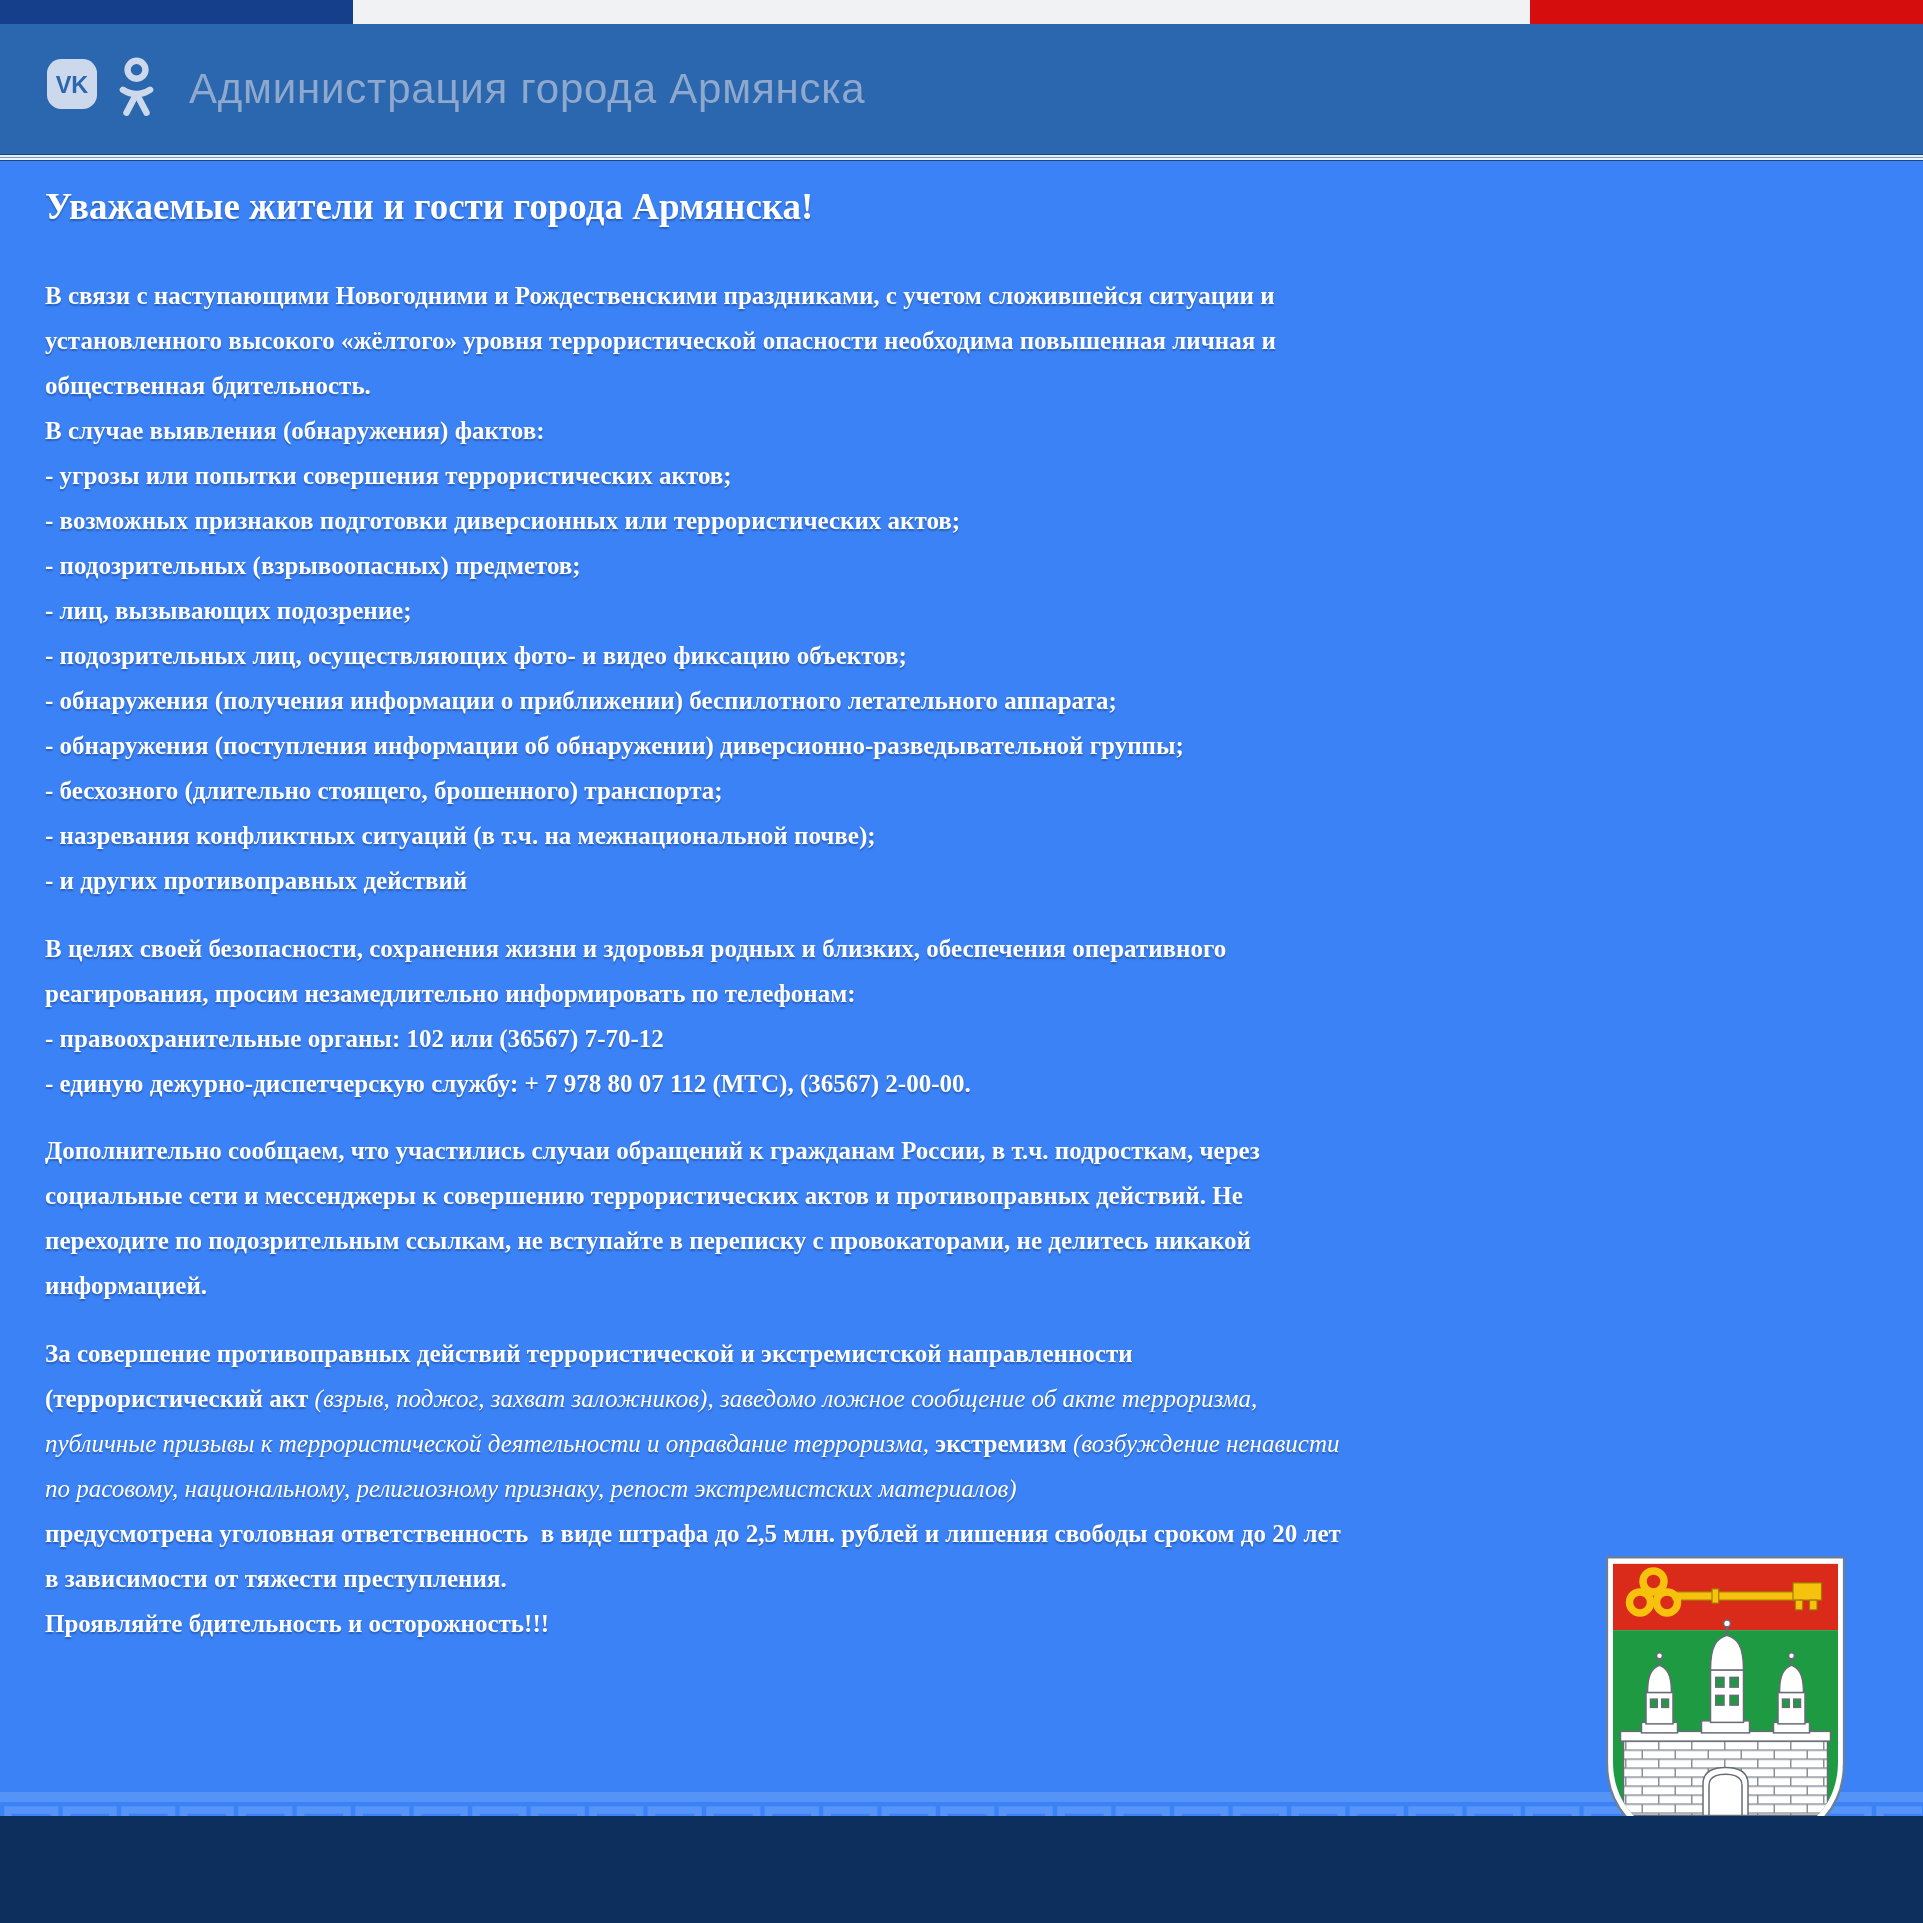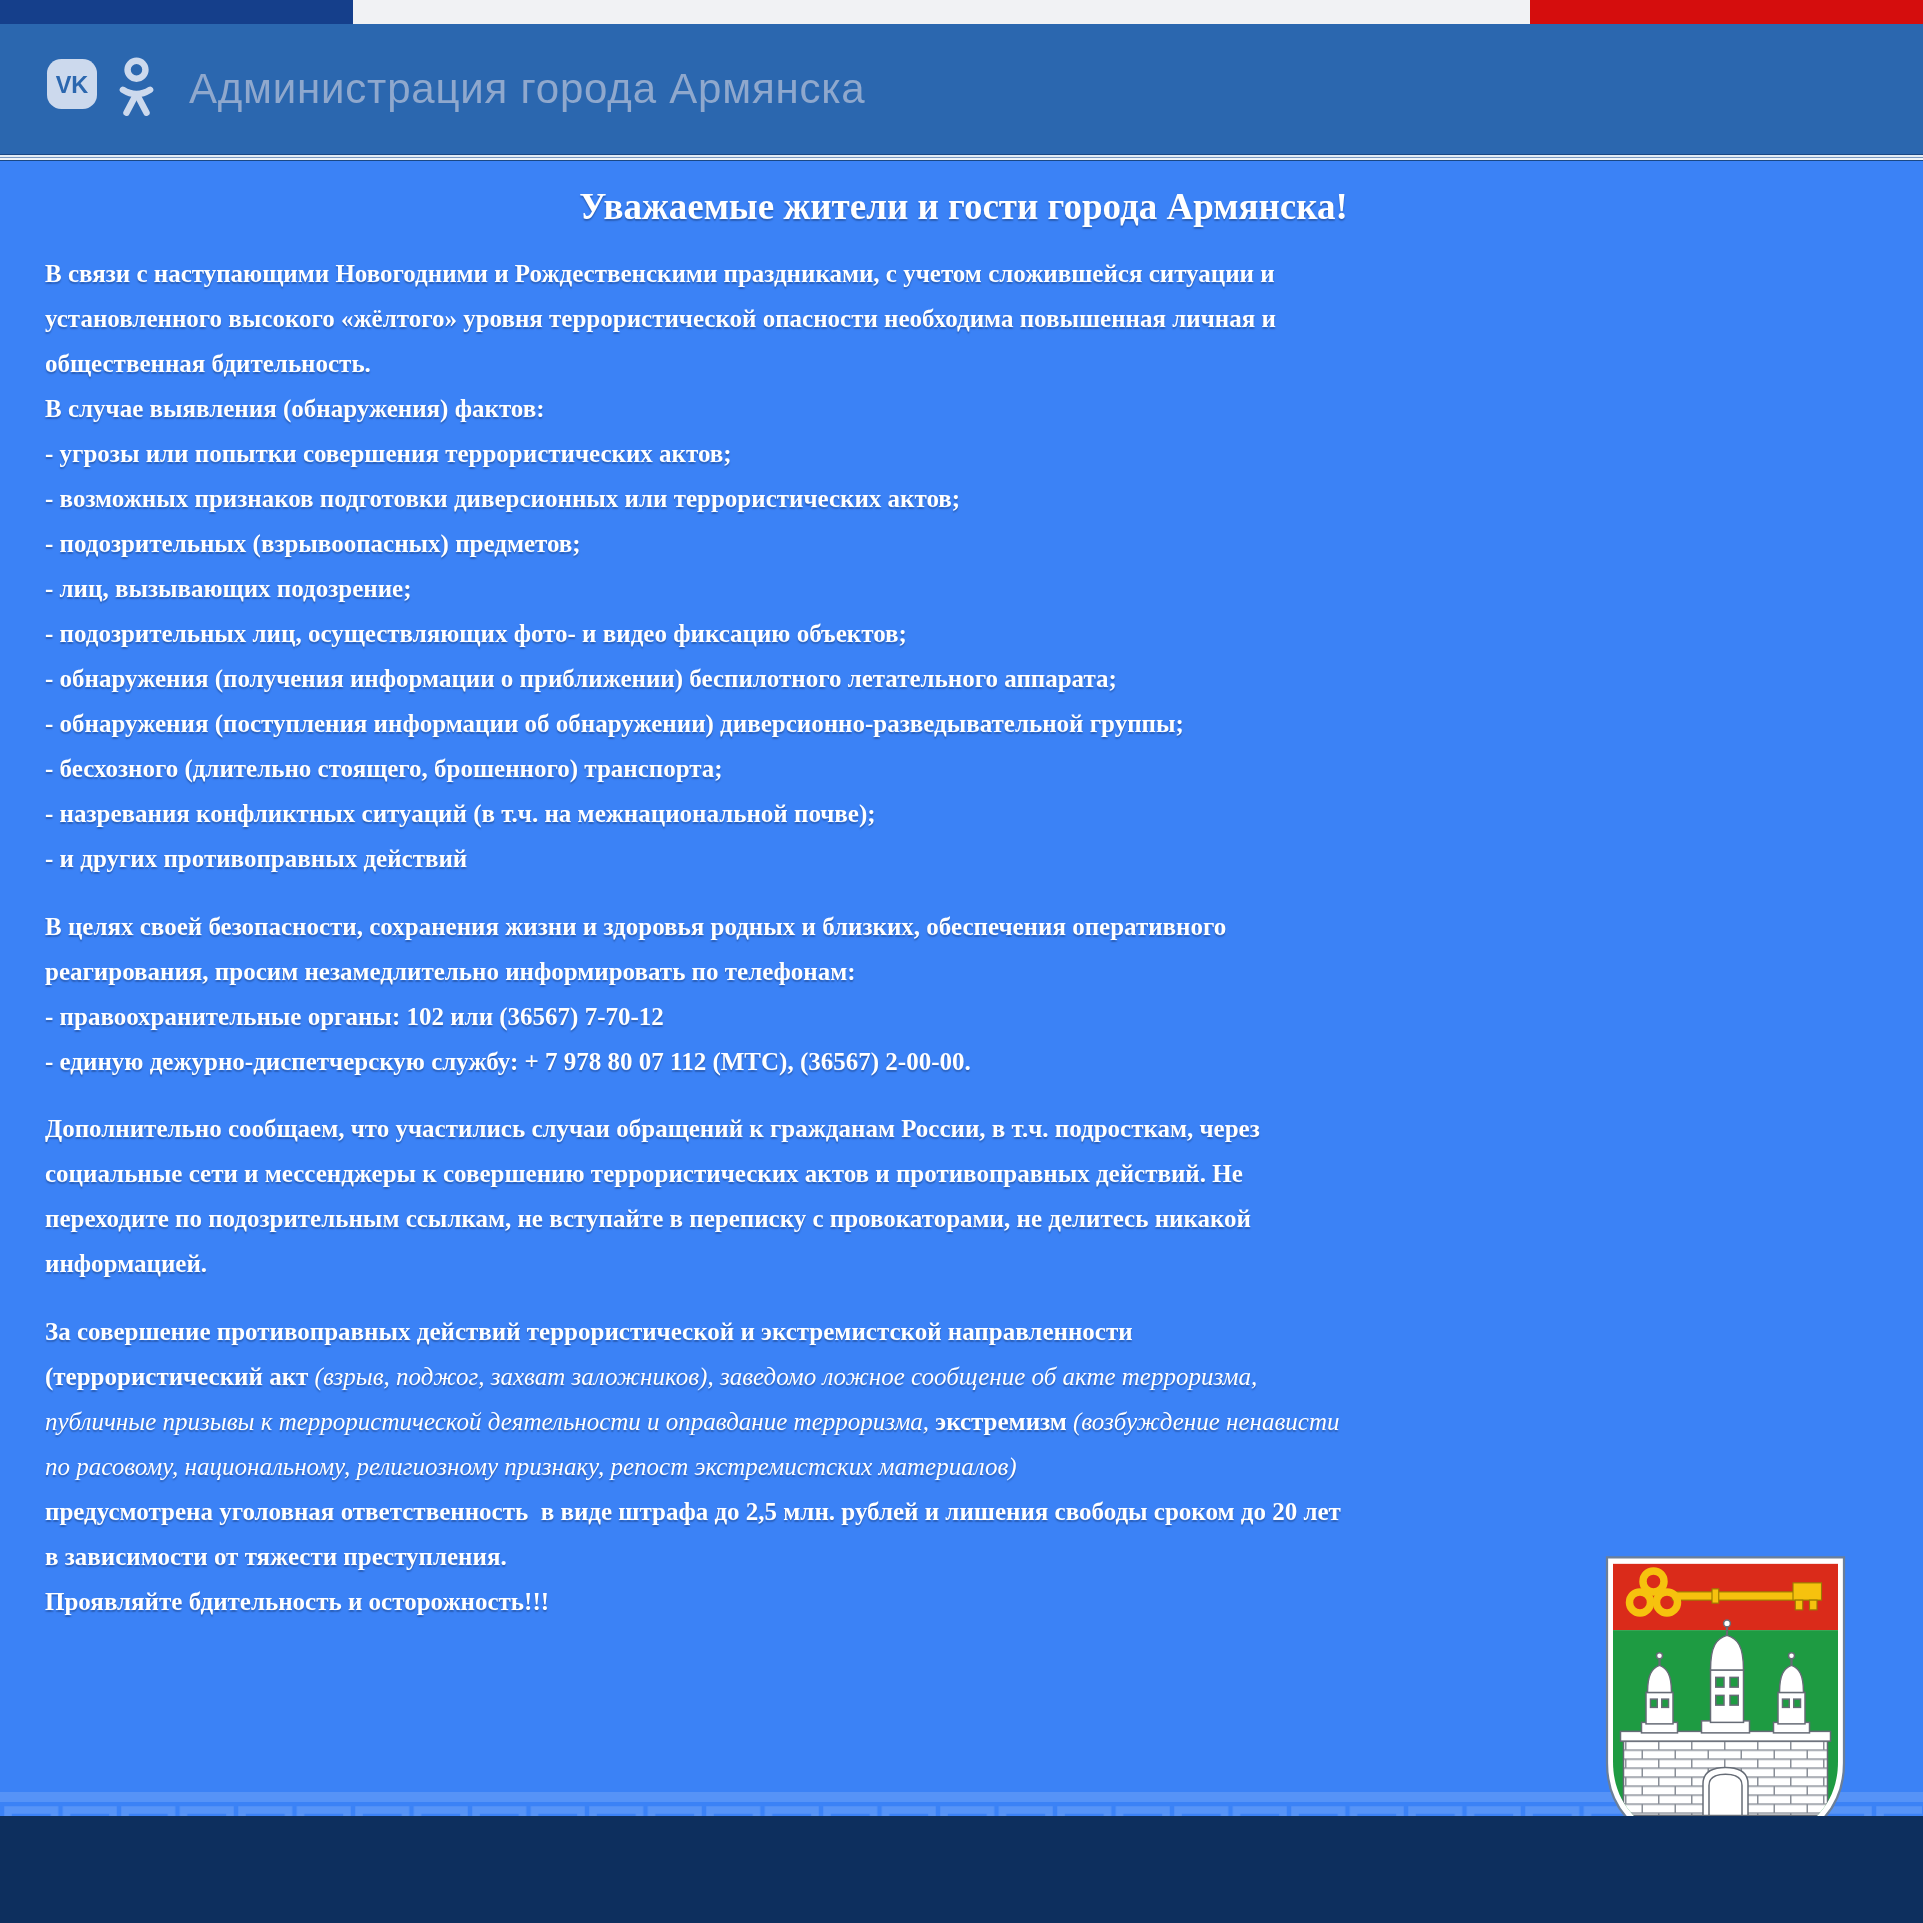--- a/index.html
+++ b/index.html
@@ -29,22 +29,22 @@
     background:linear-gradient(180deg,
       #1a4784 0%,#1a4784 16%,
       #e4ecf4 16%,#e4ecf4 40%,
       #7897c0 40%,#7897c0 58%,
       #eef3f8 58%,#eef3f8 84%,
       #1a4784 84%,#1a4784 100%);
   }
   
   .content{position:absolute;left:45px;right:42px;top:186px;}
   .post-title{
-    text-align:center;font-size:37px;font-weight:700;color:#ffffff;
-    line-height:42px;height:42px;margin:0 0 23px 0;
+    font-size:37px;font-weight:700;color:#ffffff;
+    line-height:42px;height:42px;margin:0 0 45px 0;
     text-shadow:0 1.5px 1.5px rgba(8,30,70,.35);
   }
   .line{
     height:45px;line-height:45px;font-size:25px;color:#ffffff;white-space:nowrap;
     text-shadow:0 1.5px 1.5px rgba(8,30,70,.35);
   }
   .line.blank{height:22.5px;}
   .seg-bold{font-weight:700;}
   .seg-regular{font-weight:700;}
   .seg-italic{font-style:italic;font-weight:400;}

